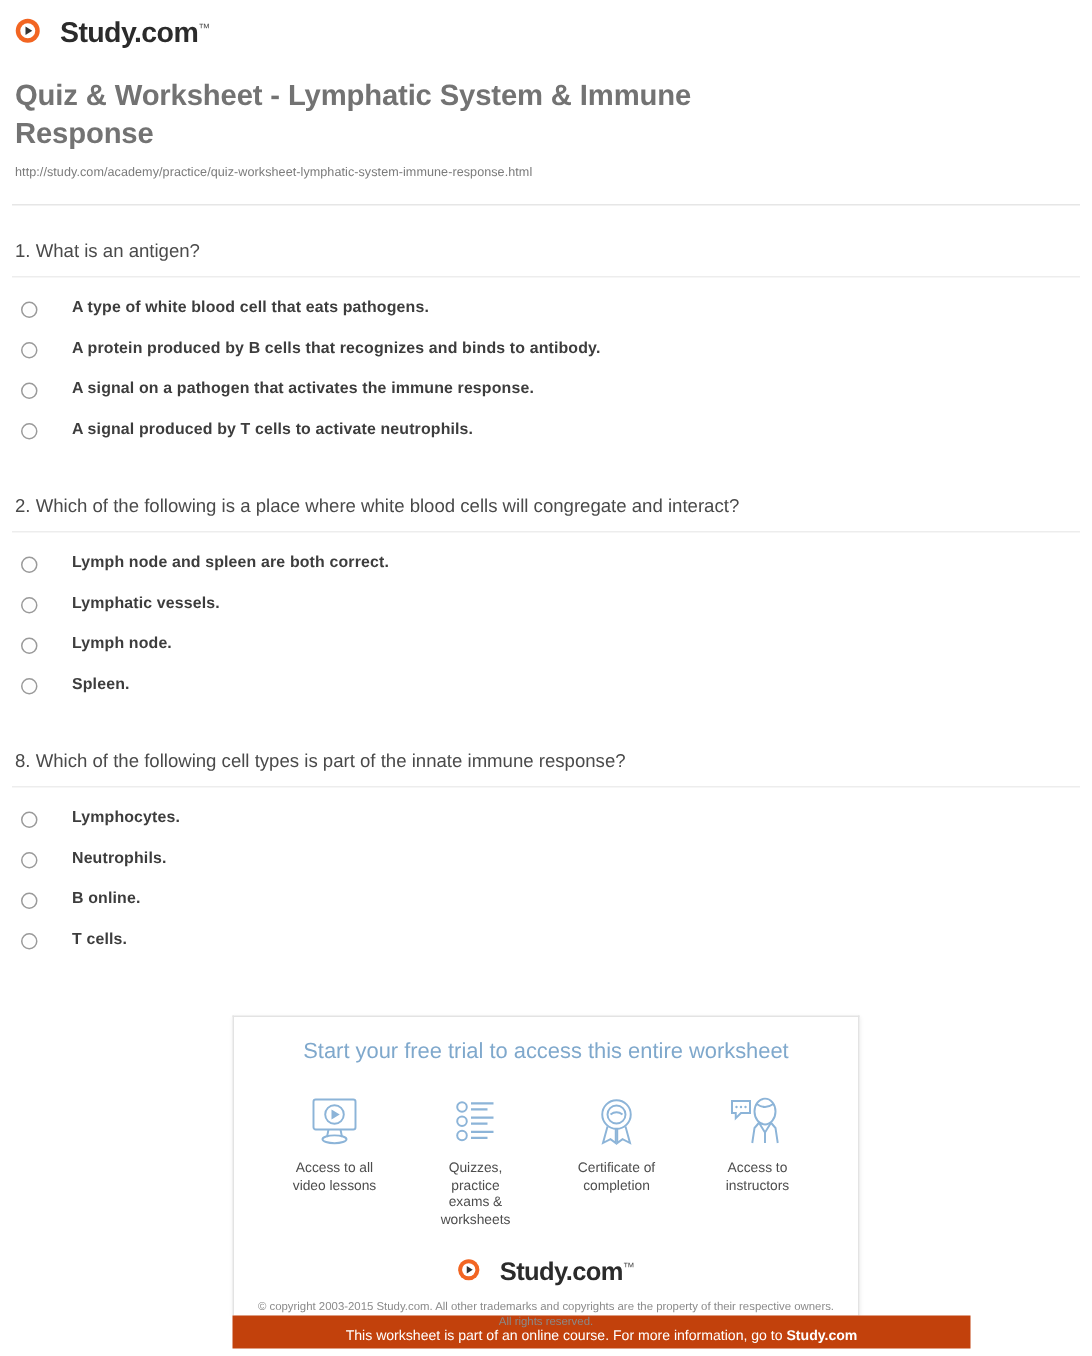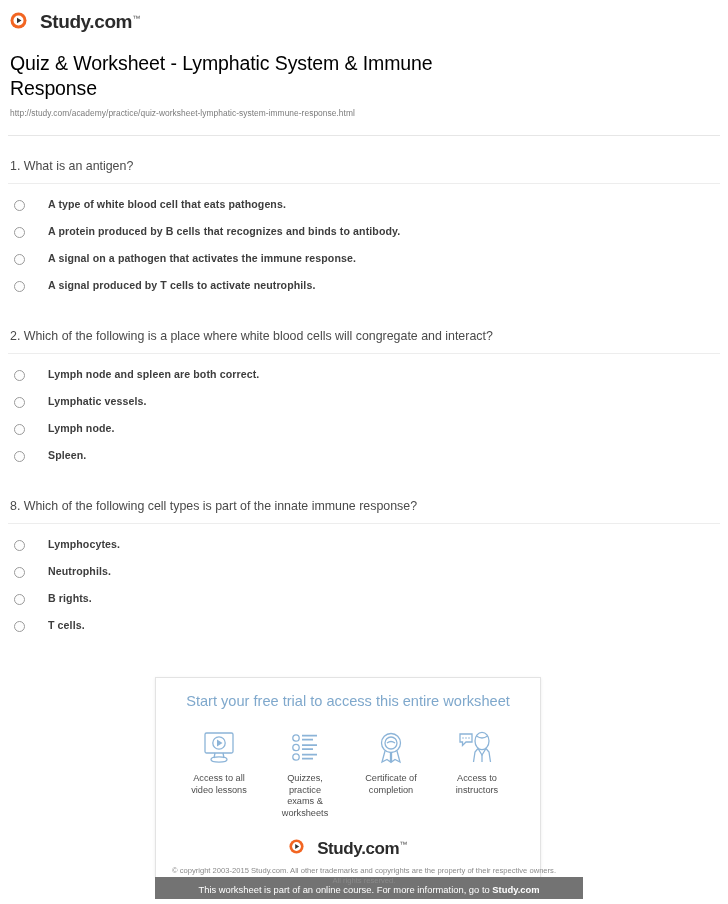--- a/index.html
+++ b/index.html
@@ -50,22 +50,22 @@
     font-size: 8px;
     vertical-align: super;
     color: #555;
     font-weight: normal;
   }
 
   
   .title-block { padding: 20px 10px 0 10px; }
   .page-title {
     font-size: 19.5px;
-    font-weight: normal;
-    color: #000000;
+    font-weight: bold;
+    color: #737373;
     line-height: 25px;
     margin: 0;
     max-width: 470px;
     letter-spacing: -0.1px;
   }
   .page-url {
     font-size: 8.4px;
     color: #7b7b7b;
     margin-top: 7px;
     letter-spacing: 0.05px;
@@ -124,21 +124,21 @@
     top: 677px;
     width: 418px;
   }
   .promo-card {
     background: #ffffff;
     border: 1px solid #e3e3e3;
     border-bottom: none;
     box-shadow: 0 1px 3px rgba(0,0,0,0.08);
     padding: 14px 10px 10px 10px;
     box-sizing: border-box;
-    width: 386px;
+    width: 418px;
   }
   .promo-head {
     text-align: center;
     color: #7fa8cc;
     font-size: 14.6px;
     line-height: 19px;
     font-weight: normal;
   }
   .promo-sub {
     text-align: center;
@@ -172,26 +172,26 @@
   .promo-logo {
     display: flex;
     align-items: center;
     justify-content: center;
     margin-top: 16px;
     margin-bottom: 9px;
   }
   .promo-logo .logo-word { font-size: 17px; }
   .promo-logo .logo-mark { width: 15px; height: 15px; flex: 0 0 15px; }
   .promo-banner {
-    background: #737373;
+    background: #c2410c;
     color: #ffffff;
     font-size: 9.4px;
     text-align: center;
     padding: 7px 0 4px 0;
-    width: 428px;
+    width: 492px;
     box-sizing: border-box;
   }
   .promo-banner b { font-weight: bold; }
 
   .copyright {
     position: absolute;
     left: 0;
     top: 866px;
     width: 728px;
     text-align: center;
@@ -278,21 +278,21 @@
         <div class="option-row">
           <span class="radio"></span>
           <span class="option-label">Lymphocytes.</span>
         </div>
         <div class="option-row">
           <span class="radio"></span>
           <span class="option-label">Neutrophils.</span>
         </div>
         <div class="option-row">
           <span class="radio"></span>
-          <span class="option-label">B rights.</span>
+          <span class="option-label">B online.</span>
         </div>
         <div class="option-row">
           <span class="radio"></span>
           <span class="option-label">T cells.</span>
         </div>
       </div>
     </div>
 
   </div>
 

